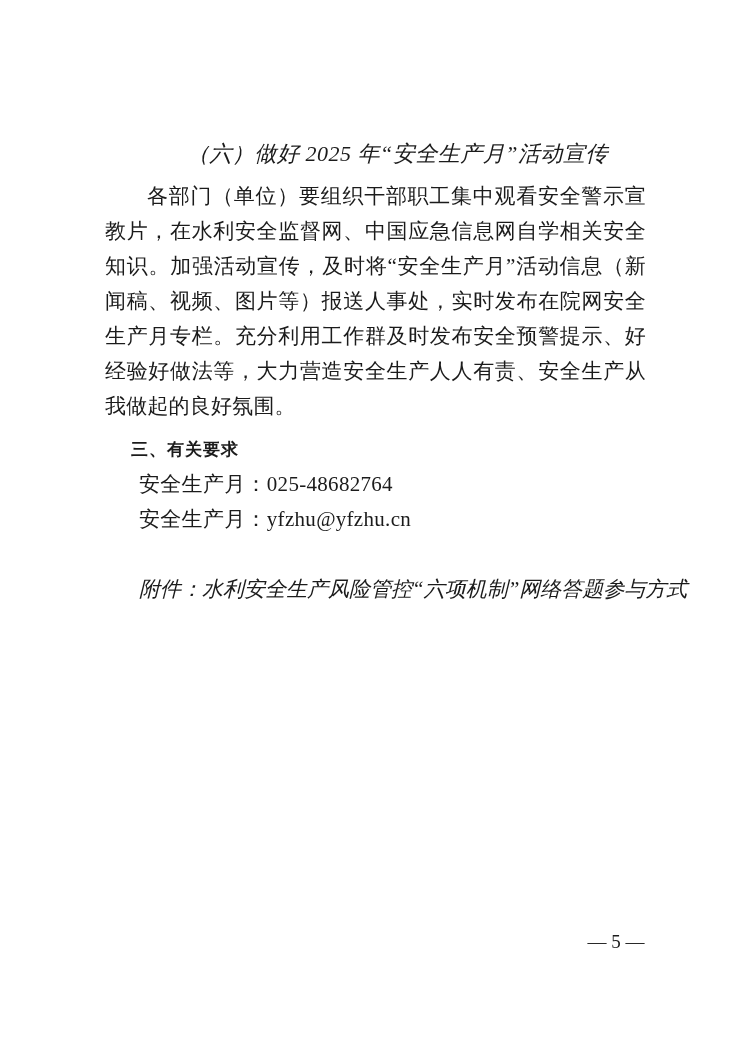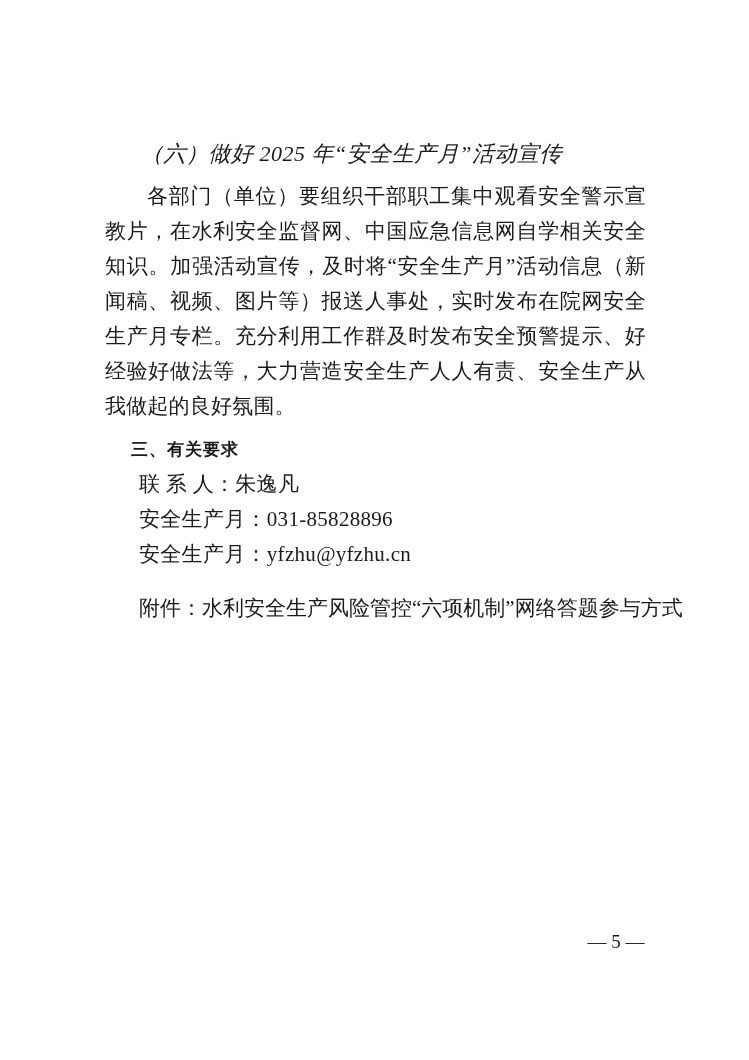--- a/index.html
+++ b/index.html
@@ -23,42 +23,44 @@
     width: 557px;
     font-size: 21px;
     line-height: 35px;
   }
   .kaiti-heading {
     font-style: italic;
     font-size: 22px;
     text-indent: 2em;
     white-space: nowrap;
     letter-spacing: 0.5px;
+    text-align: center;
   }
   p.body {
     margin: 8px;
     text-indent: 2em;
     text-align: justify;
     letter-spacing: 0.2px;
   }
   .hei-heading {
     font-family: "Liberation Sans", "DejaVu Sans", sans-serif;
     font-weight: 700;
     font-size: 17px;
     text-indent: 2em;
     letter-spacing: 1px;
   }
   .contact-line {
     text-indent: 2em;
     letter-spacing: 0.3px;
   }
   .attachment-line {
-    margin-top: 19px;
+    margin-top: 35px;
     text-indent: 2em;
     white-space: nowrap;
+    font-style: italic;
   }
   .page-number {
     position: absolute;
     left: 571px;
     top: 929px;
     width: 90px;
     text-align: center;
     font-size: 19px;
     line-height: 26px;
     color: #1b1b1b;
@@ -70,26 +72,23 @@
 <div class="page">
   <div class="content">
 
     <div class="kaiti-heading">（六）做好 2025 年“安全生产月”活动宣传</div>
 
     <p class="body">各部门（单位）要组织干部职工集中观看安全警示宣教片，在水利安全监督网、中国应急信息网自学相关安全知识。加强活动宣传，及时将“安全生产月”活动信息（新闻稿、视频、图片等）报送人事处，实时发布在院网安全生产月专栏。充分利用工作群及时发布安全预警提示、好经验好做法等，大力营造安全生产人人有责、安全生产从我做起的良好氛围。</p>
 
     <div class="hei-heading">三、有关要求</div>
 
 
-    <div class="contact-line">
-      <span>联 系 人：</span><span>朱逸凡</span>
-    </div>
 
     <div class="contact-line">
-      <span>安全生产月：</span><span>031-85828896</span>
+      <span>安全生产月：</span><span>025-48682764</span>
     </div>
 
     <div class="contact-line">
       <span>安全生产月：</span><span>yfzhu@yfzhu.cn</span>
     </div>
 
     <div class="attachment-line">附件：水利安全生产风险管控“六项机制”网络答题参与方式</div>
 
   </div>
 

